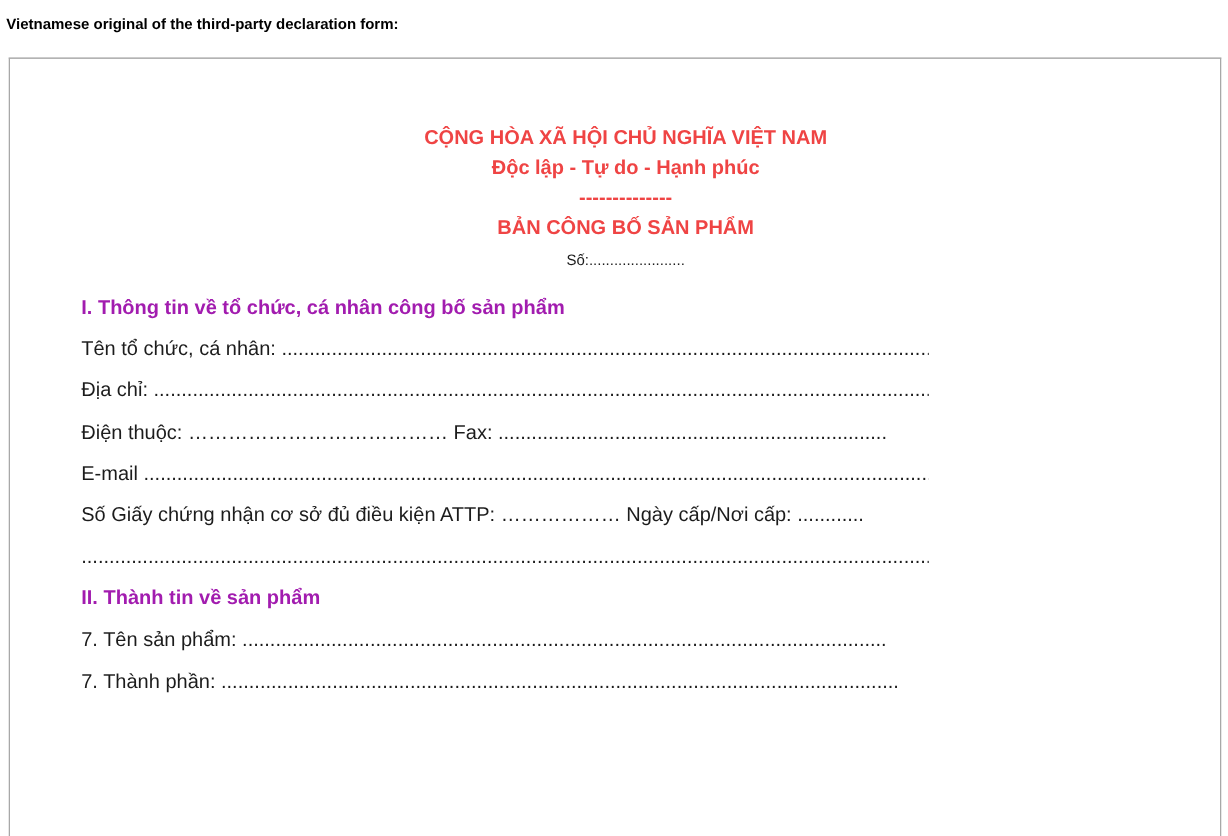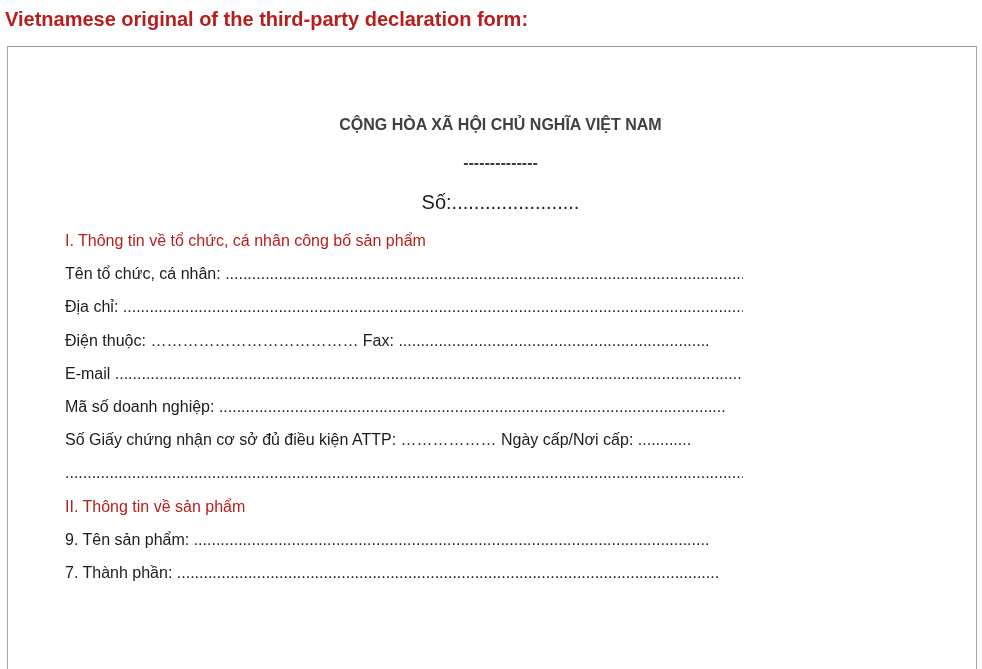--- a/index.html
+++ b/index.html
@@ -6,102 +6,103 @@
     margin: 0;
     padding: 0;
     width: 982px;
     height: 669px;
     overflow: hidden;
     background: #ffffff;
     font-family: "Liberation Sans", "DejaVu Sans", sans-serif;
   }
   .page-title {
     margin: 9px 0 0 5px;
-    font-size: 20px;
+    font-size: 12px;
     font-weight: bold;
-    color: #b91c1c;
+    color: #000000;
     line-height: 20px;
   }
   .doc {
     box-sizing: border-box;
     margin: 17px 0 0 7px;
     width: 970px;
     height: 760px;                 
     background: #ffffff;
     border: 1px solid #a8a8a8;
     border-top-color: #9a9a9a;
     box-shadow: 0 1px 1px rgba(0,0,0,0.05);
     padding: 52px 40px 20px 57px;
     color: #1c1c1c;
   }
   .hdr p {
-    margin: 14px;
+    margin: 0;
     text-align: center;
     font-weight: bold;
     font-size: 16px;
     line-height: 24px;
-    color: #404040;
+    color: #ef4444;
   }
   .num {
     margin: 0;
     text-align: center;
-    font-size: 20px;
+    font-size: 12px;
     line-height: 26px;
     font-weight: normal;
   }
   .content {
     margin-top: 9px;
   }
   .content p {
     margin: 0;
     font-size: 16px;
     line-height: 33.2px;
     white-space: nowrap;
     color: #1c1c1c;
   }
-  .content p.bold { font-weight: normal; color: #b91c1c; }
+  .content p.bold { font-weight: bold; color: #a21caf; }
   .clip {
     max-width: 678px;
     overflow: hidden;
   }
 </style>
 </head>
 <body>
 
 <h1 class="page-title">Vietnamese original of the third-party declaration form:</h1>
 
 <div class="doc">
 
   <div class="hdr">
     <p>CỘNG HÒA XÃ HỘI CHỦ NGHĨA VIỆT NAM</p>
+    <p>Độc lập - Tự do - Hạnh phúc</p>
     <p>--------------</p>
+    <p>BẢN CÔNG BỐ SẢN PHẨM</p>
   </div>
 
   <p class="num">Số:.......................</p>
 
   <div class="content">
 
     <p class="bold">I. Thông tin về tổ chức, cá nhân công bố sản phẩm</p>
 
     <p class="clip">Tên tổ chức, cá nhân: .............................................................................................................................</p>
 
     <p class="clip">Địa chỉ: ......................................................................................................................................................</p>
 
     <p class="clip">Điện thuộc: ………………………………… Fax: ......................................................................</p>
 
     <p class="clip">E-mail ......................................................................................................................................................</p>
 
-    <p class="clip">Mã số doanh nghiệp: ..................................................................................................................</p>
 
     <p class="clip">Số Giấy chứng nhận cơ sở đủ điều kiện ATTP: ……………… Ngày cấp/Nơi cấp: ............</p>
 
     <p class="clip">.....................................................................................................................................................................</p>
 
 
-    <p class="bold">II. Thông tin về sản phẩm</p>
+    <p class="bold">II. Thành tin về sản phẩm</p>
 
-    <p class="clip">9. Tên sản phẩm: ....................................................................................................................</p>
+    <p class="clip">7. Tên sản phẩm: ....................................................................................................................</p>
 
     <p class="clip">7. Thành phần: ..........................................................................................................................</p>
 
 
   </div>
 </div>
 
 </body></html>

